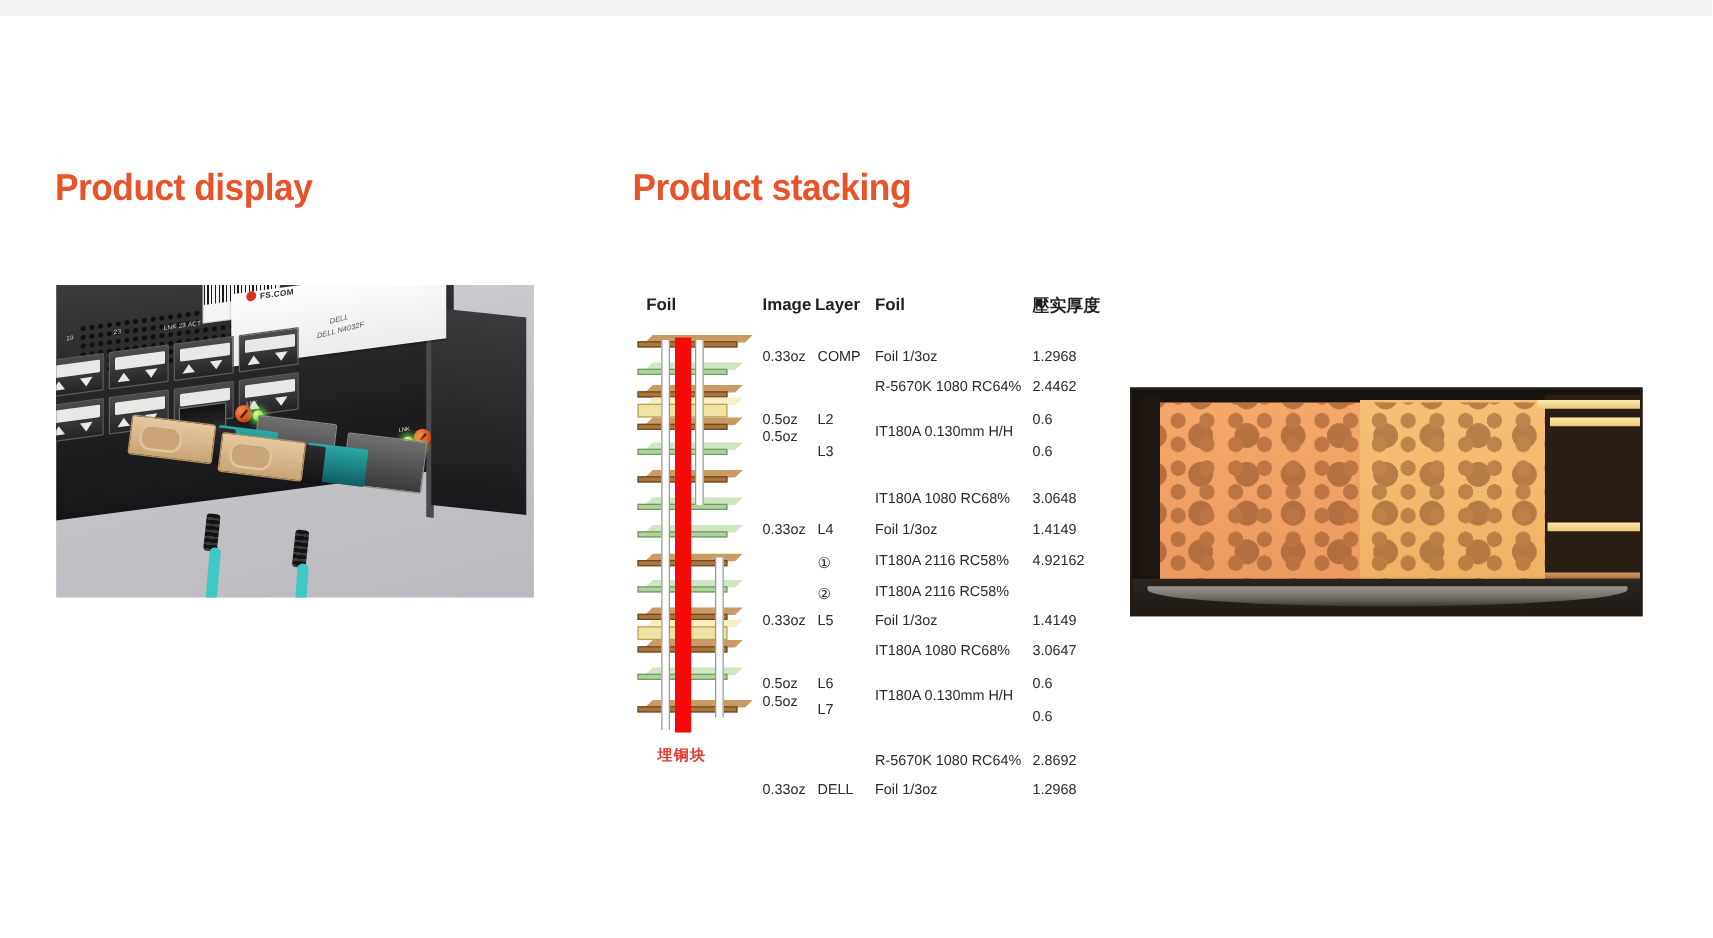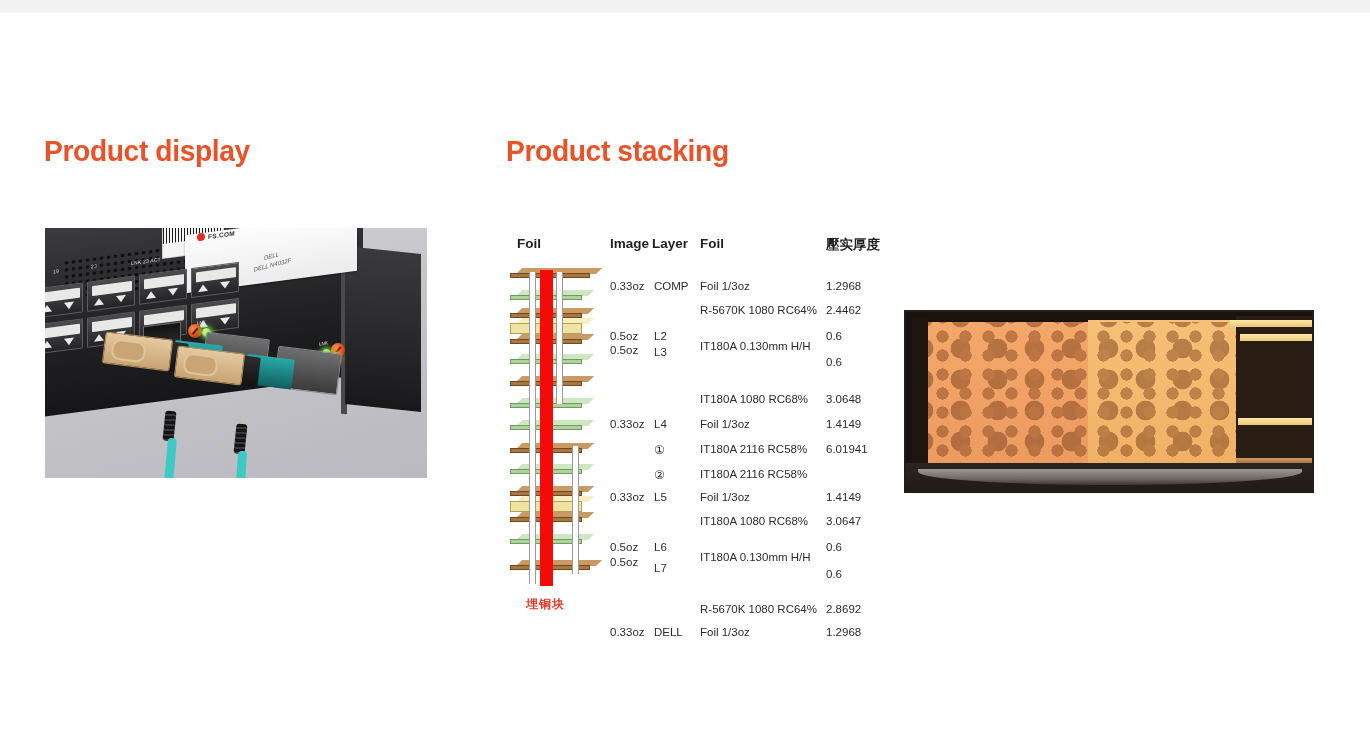--- a/index.html
+++ b/index.html
@@ -531,21 +531,21 @@
 
     <div class="srow" style="top:62px;">
       <span class="cell c-foil">0.5oz</span>
       <span class="cell c-layer">L2</span>
       <span class="cell c-name" style="top:10px;">IT180A 0.130mm H/H</span>
       <span class="cell c-thk">0.6</span>
     </div>
 
     <div class="srow" style="top:76px;">
       <span class="cell c-foil">0.5oz</span>
-      <span class="cell c-layer" style="top:2px;">L3</span>
+      <span class="cell c-layer" style="top:12px;">L3</span>
       <span class="cell c-name"></span>
       <span class="cell c-thk" style="top:12px;">0.6</span>
     </div>
 
     <div class="srow" style="top:125px;">
       <span class="cell c-foil"></span>
       <span class="cell c-layer"></span>
       <span class="cell c-name">IT180A 1080 RC68%</span>
       <span class="cell c-thk">3.0648</span>
     </div>
@@ -554,21 +554,21 @@
       <span class="cell c-foil">0.33oz</span>
       <span class="cell c-layer">L4</span>
       <span class="cell c-name">Foil 1/3oz</span>
       <span class="cell c-thk">1.4149</span>
     </div>
 
     <div class="srow" style="top:175px;">
       <span class="cell c-foil"></span>
       <span class="cell c-layer circled">①</span>
       <span class="cell c-name">IT180A 2116 RC58%</span>
-      <span class="cell c-thk">6.01941</span>
+      <span class="cell c-thk">4.92162</span>
     </div>
 
     <div class="srow" style="top:200px;">
       <span class="cell c-foil"></span>
       <span class="cell c-layer circled">②</span>
       <span class="cell c-name">IT180A 2116 RC58%</span>
       <span class="cell c-thk"></span>
     </div>
 
     <div class="srow" style="top:223px;">

